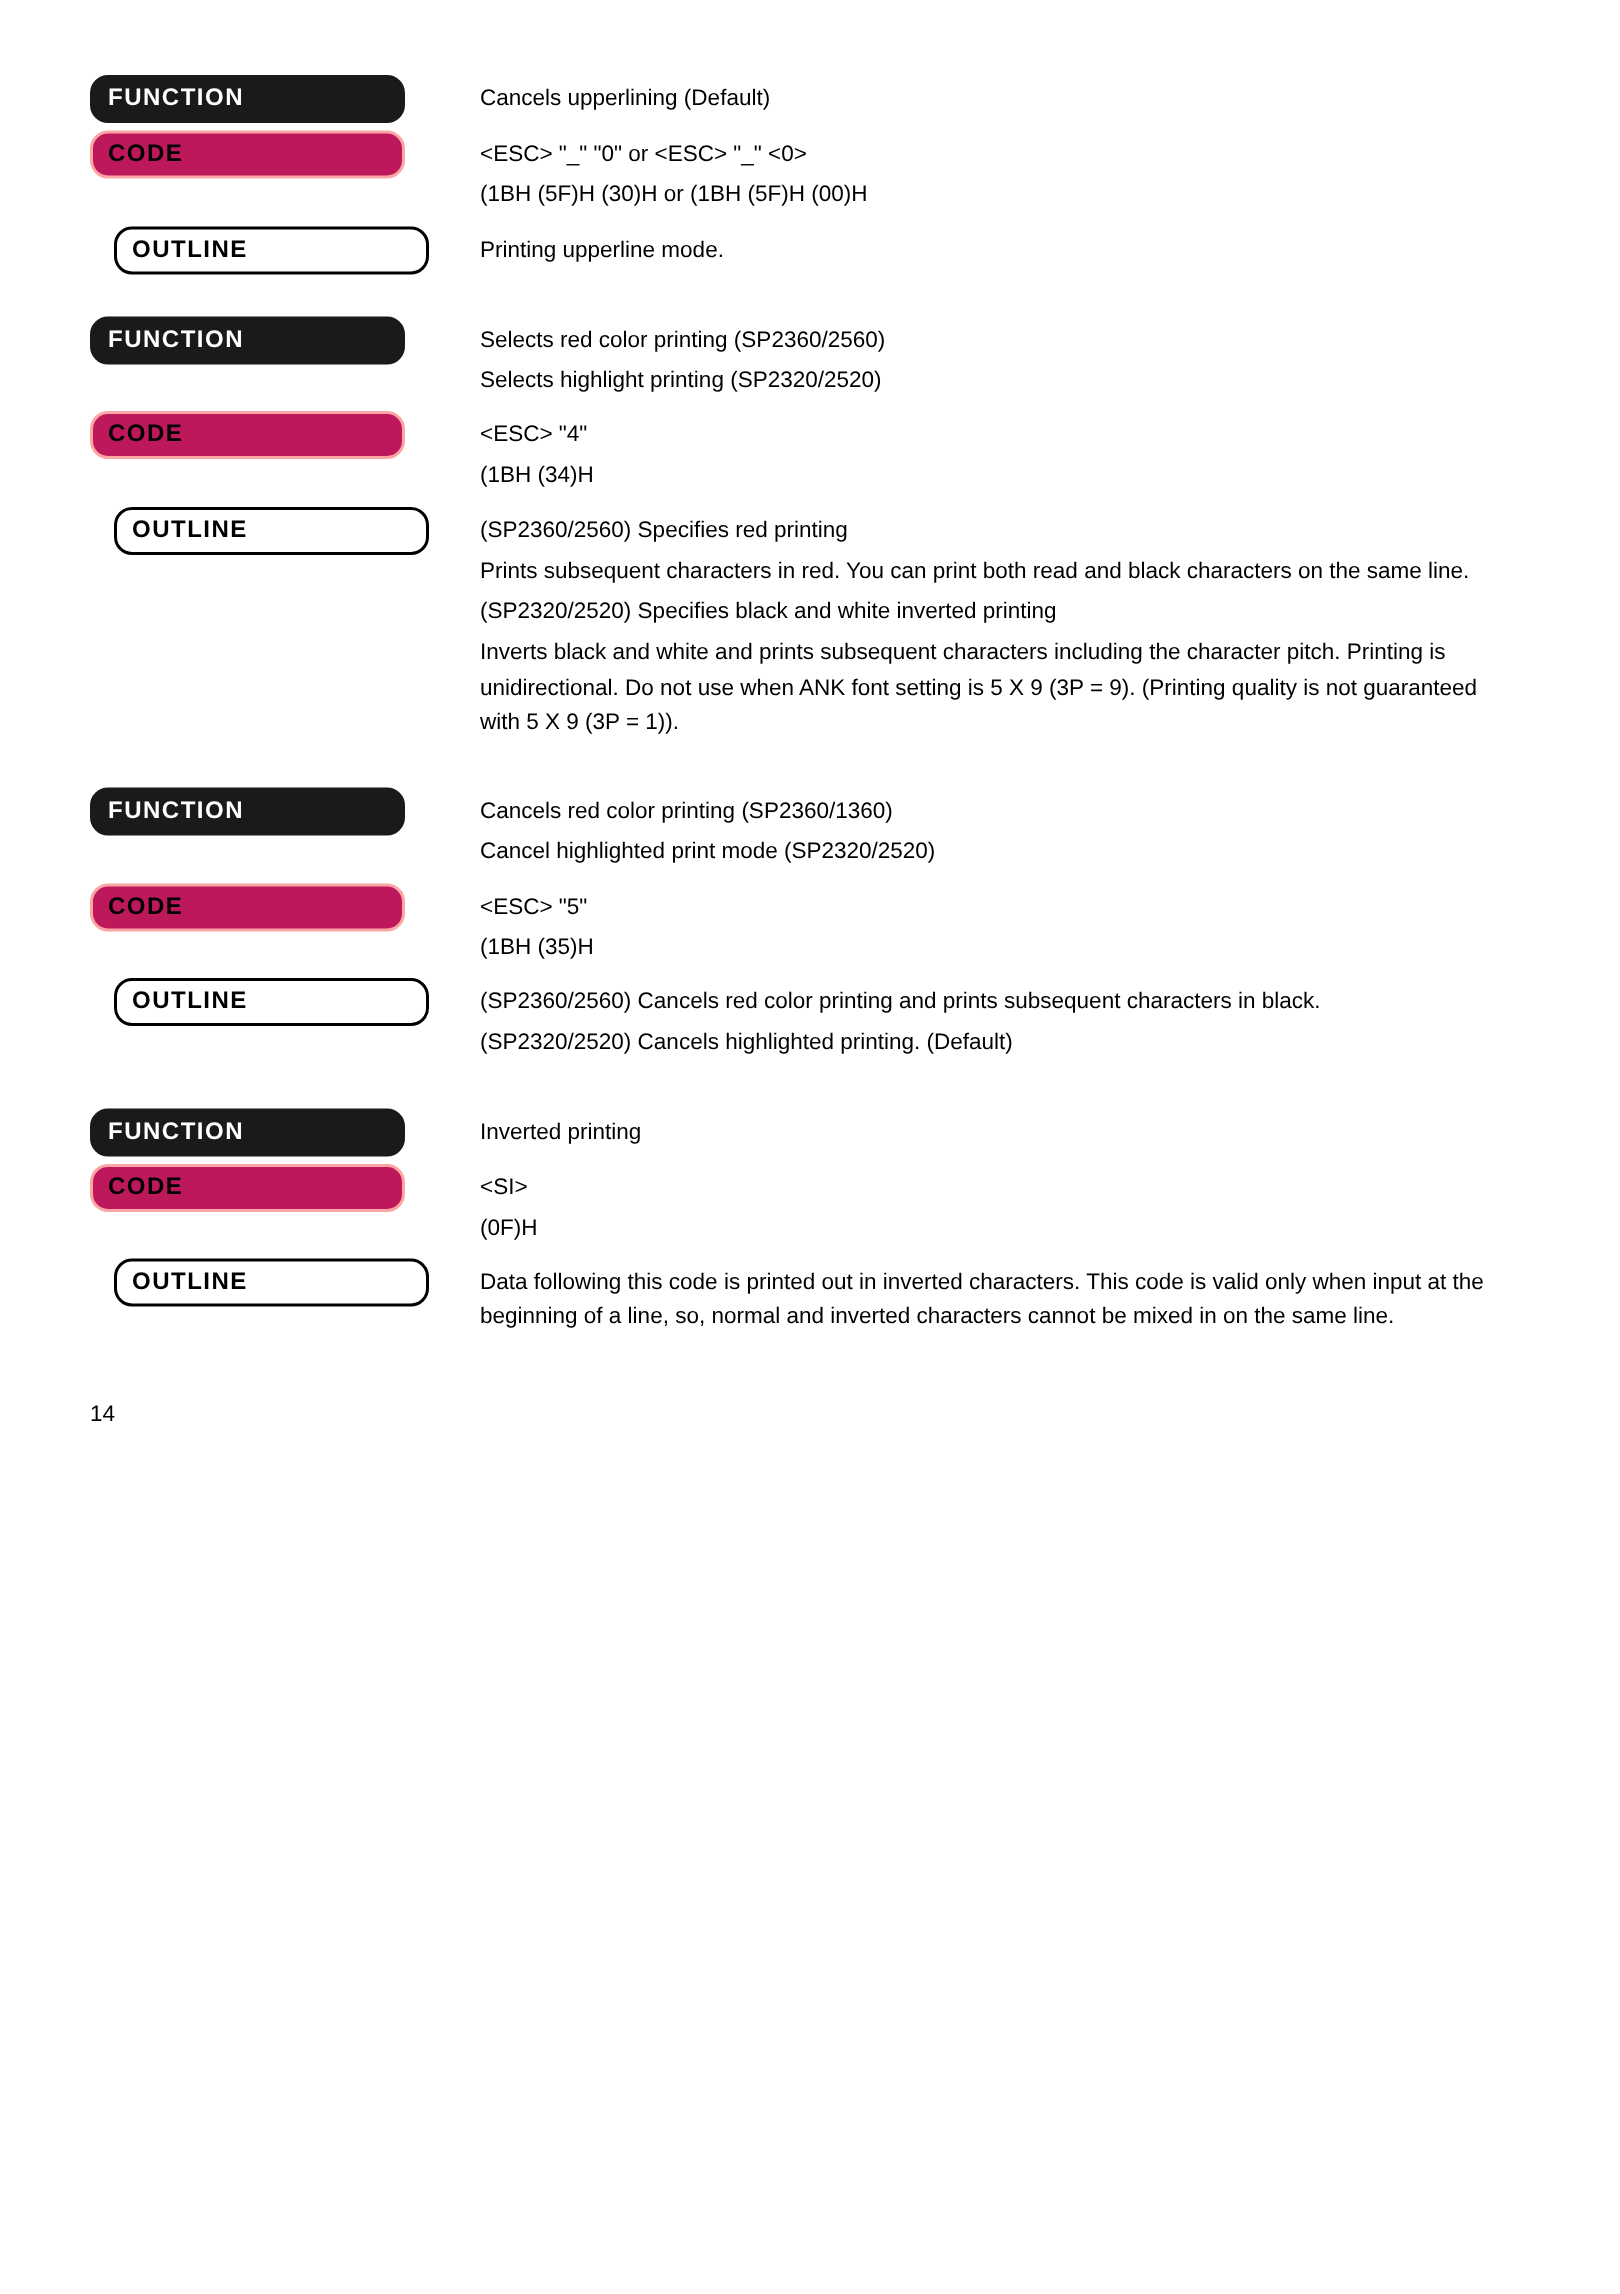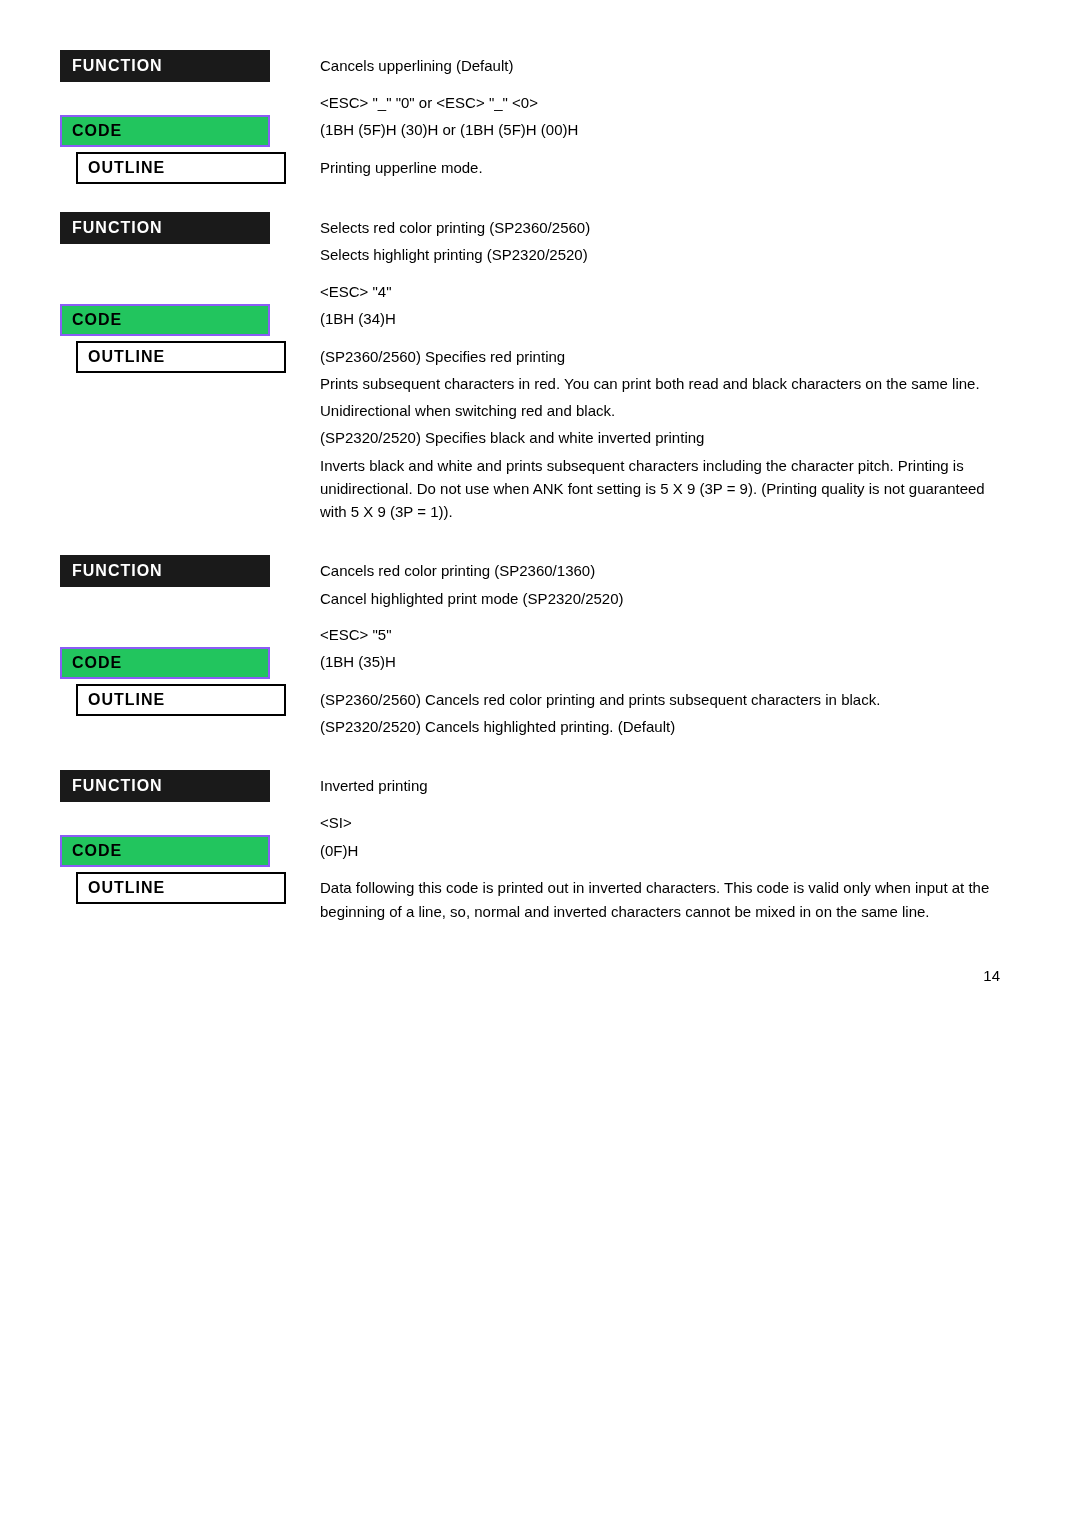--- a/index.html
+++ b/index.html
@@ -33,33 +33,33 @@
     }
 
     .label-box {
       display: inline-block;
       width: 210px;
       padding: 5px 10px;
       font-weight: bold;
       font-size: 16px;
       letter-spacing: 1px;
       text-align: left;
+      border-radius: 12px;
     }
 
     .function-box {
       background-color: #1a1a1a;
       color: #ffffff;
       border: 2px solid #1a1a1a;
     }
 
     .code-box {
-      background-color: #22c55e;
+      background-color: #be185d;
       color: #000000;
-      border: 2px solid #8b5cf6;
-      margin-top: 28px;
+      border: 2px solid #fca5a5;
     }
 
     .outline-box {
       background-color: #ffffff;
       color: #000000;
       border: 2px solid #000000;
       margin-left: 16px;
     }
 
     .content-col {
@@ -74,21 +74,21 @@
 
     .section-group {
       margin-bottom: 28px;
     }
 
     .section-group .section {
       margin-bottom: 5px;
     }
 
     .page-number {
-      text-align: right;
+      text-align: left;
       margin-top: 40px;
       font-size: 15px;
     }
   </style>
 </head>
 <body>
 
 <div class="section-group">
   <div class="section">
     <div class="label-col">
@@ -136,21 +136,20 @@
       <p>(1BH (34)H</p>
     </div>
   </div>
   <div class="section">
     <div class="label-col">
       <span class="label-box outline-box">OUTLINE</span>
     </div>
     <div class="content-col">
       <p>(SP2360/2560) Specifies red printing</p>
       <p>Prints subsequent characters in red.  You can print both read and black characters on the same line.</p>
-      <p>Unidirectional when switching red and black.</p>
       <p>(SP2320/2520) Specifies black and white inverted printing</p>
       <p>Inverts black and white and prints subsequent characters including the character pitch.  Printing is unidirectional.  Do not use when ANK font setting is 5 X 9 (3P = 9).  (Printing quality is not guaranteed with 5 X 9 (3P = 1)).</p>
     </div>
   </div>
 </div>
 
 <div class="section-group">
   <div class="section">
     <div class="label-col">
       <span class="label-box function-box">FUNCTION</span>

